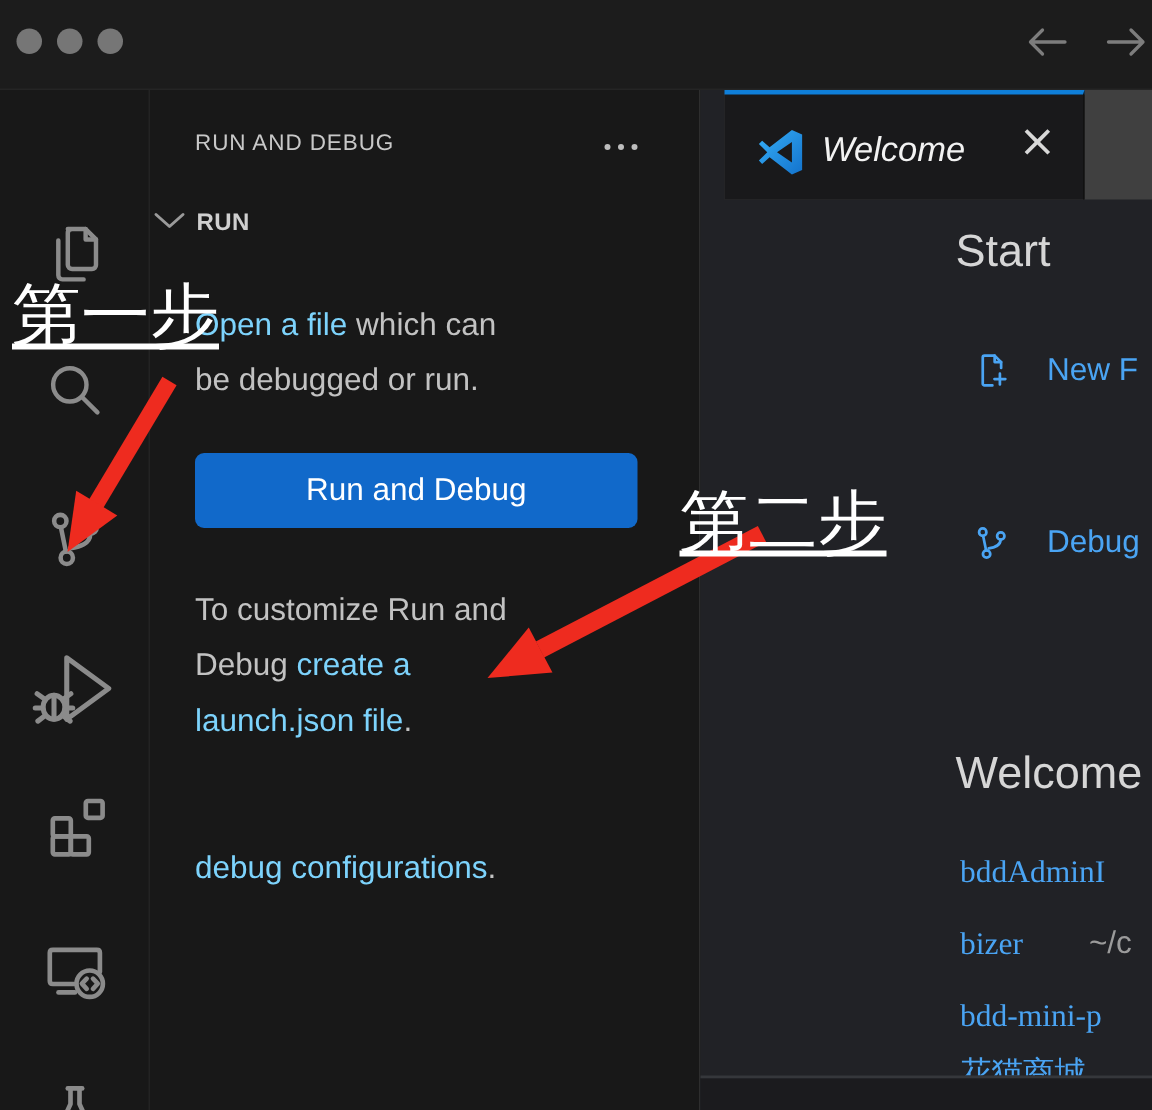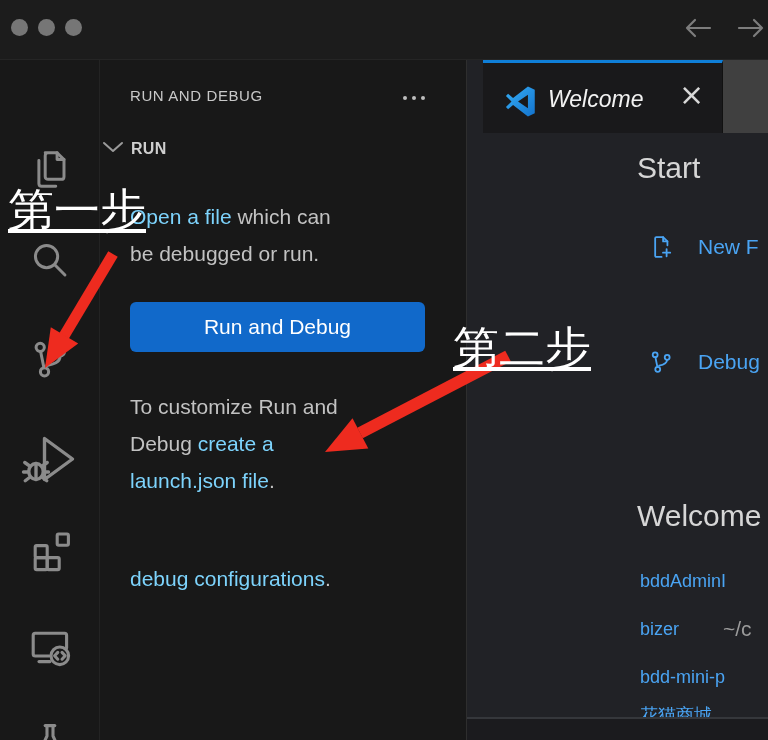--- a/index.html
+++ b/index.html
@@ -40,21 +40,21 @@
   .tab-label { position:absolute; left:65px; top:23px; font-size:23px; font-style:italic; color:#f2f2f2; }
   .tab-close { position:absolute; left:196px; top:14px; font-size:30px; color:#d8d8d8; cursor:pointer; font-family:"DejaVu Sans",sans-serif; }
   .ed-content { position:absolute; left:0; top:73px; width:301px; height:584px; overflow:hidden; }
   .ed-heading { position:absolute; left:170px; font-size:30px; font-weight:500; color:#d6d6d6; }
   .h-start { top:18px; } .h-recent { top:366px; }
   .start-row { position:absolute; left:180px; height:48px; display:flex; align-items:center; cursor:pointer; white-space:pre;justify-content:space-between; }
   .start-row svg { stroke:#4aa4f3; fill:none; stroke-width:1.55; stroke-linecap:round; stroke-linejoin:round; width:28px; height:28px; }
   .start-row .lbl { margin-left:23px; font-size:21px; color:#4aa4f3; }
   .sr1{top:90px;} .sr2{top:148px;} .sr3{top:205px;} .sr4{top:263px;}
   .recent-row { position:absolute; left:173px; height:30px; display:flex; align-items:center; cursor:pointer; white-space:pre; }
-  .recent-row .nm { font-size:18px; color:#4aa4f3; }
+  .recent-row .nm { font-size:21px; color:#4aa4f3;font-family:Liberation Serif, serif; }
   .recent-row .pth { font-size:21px; color:#9b9b9b; margin-left:44px; }
   .rr1{top:433px;} .rr2{top:481px;} .rr3{top:529px;} .rr4{top:567px;}
   .rr4 .pth { margin-left:20px; }
   .ed-divider { position:absolute; left:0; top:657px; width:301px; height:2px; background:#35373b; }
   .ed-footer { position:absolute; left:0; top:659px; width:301px; height:21px; background:#1b1b1e; }
 
   
   .anno { position:absolute; color:#ffffff; font-size:46px; z-index:60; white-space:nowrap;text-decoration:underline; }
   .anno1 { left:8px; top:180px; }
   .anno2 { left:453px; top:318px; }

